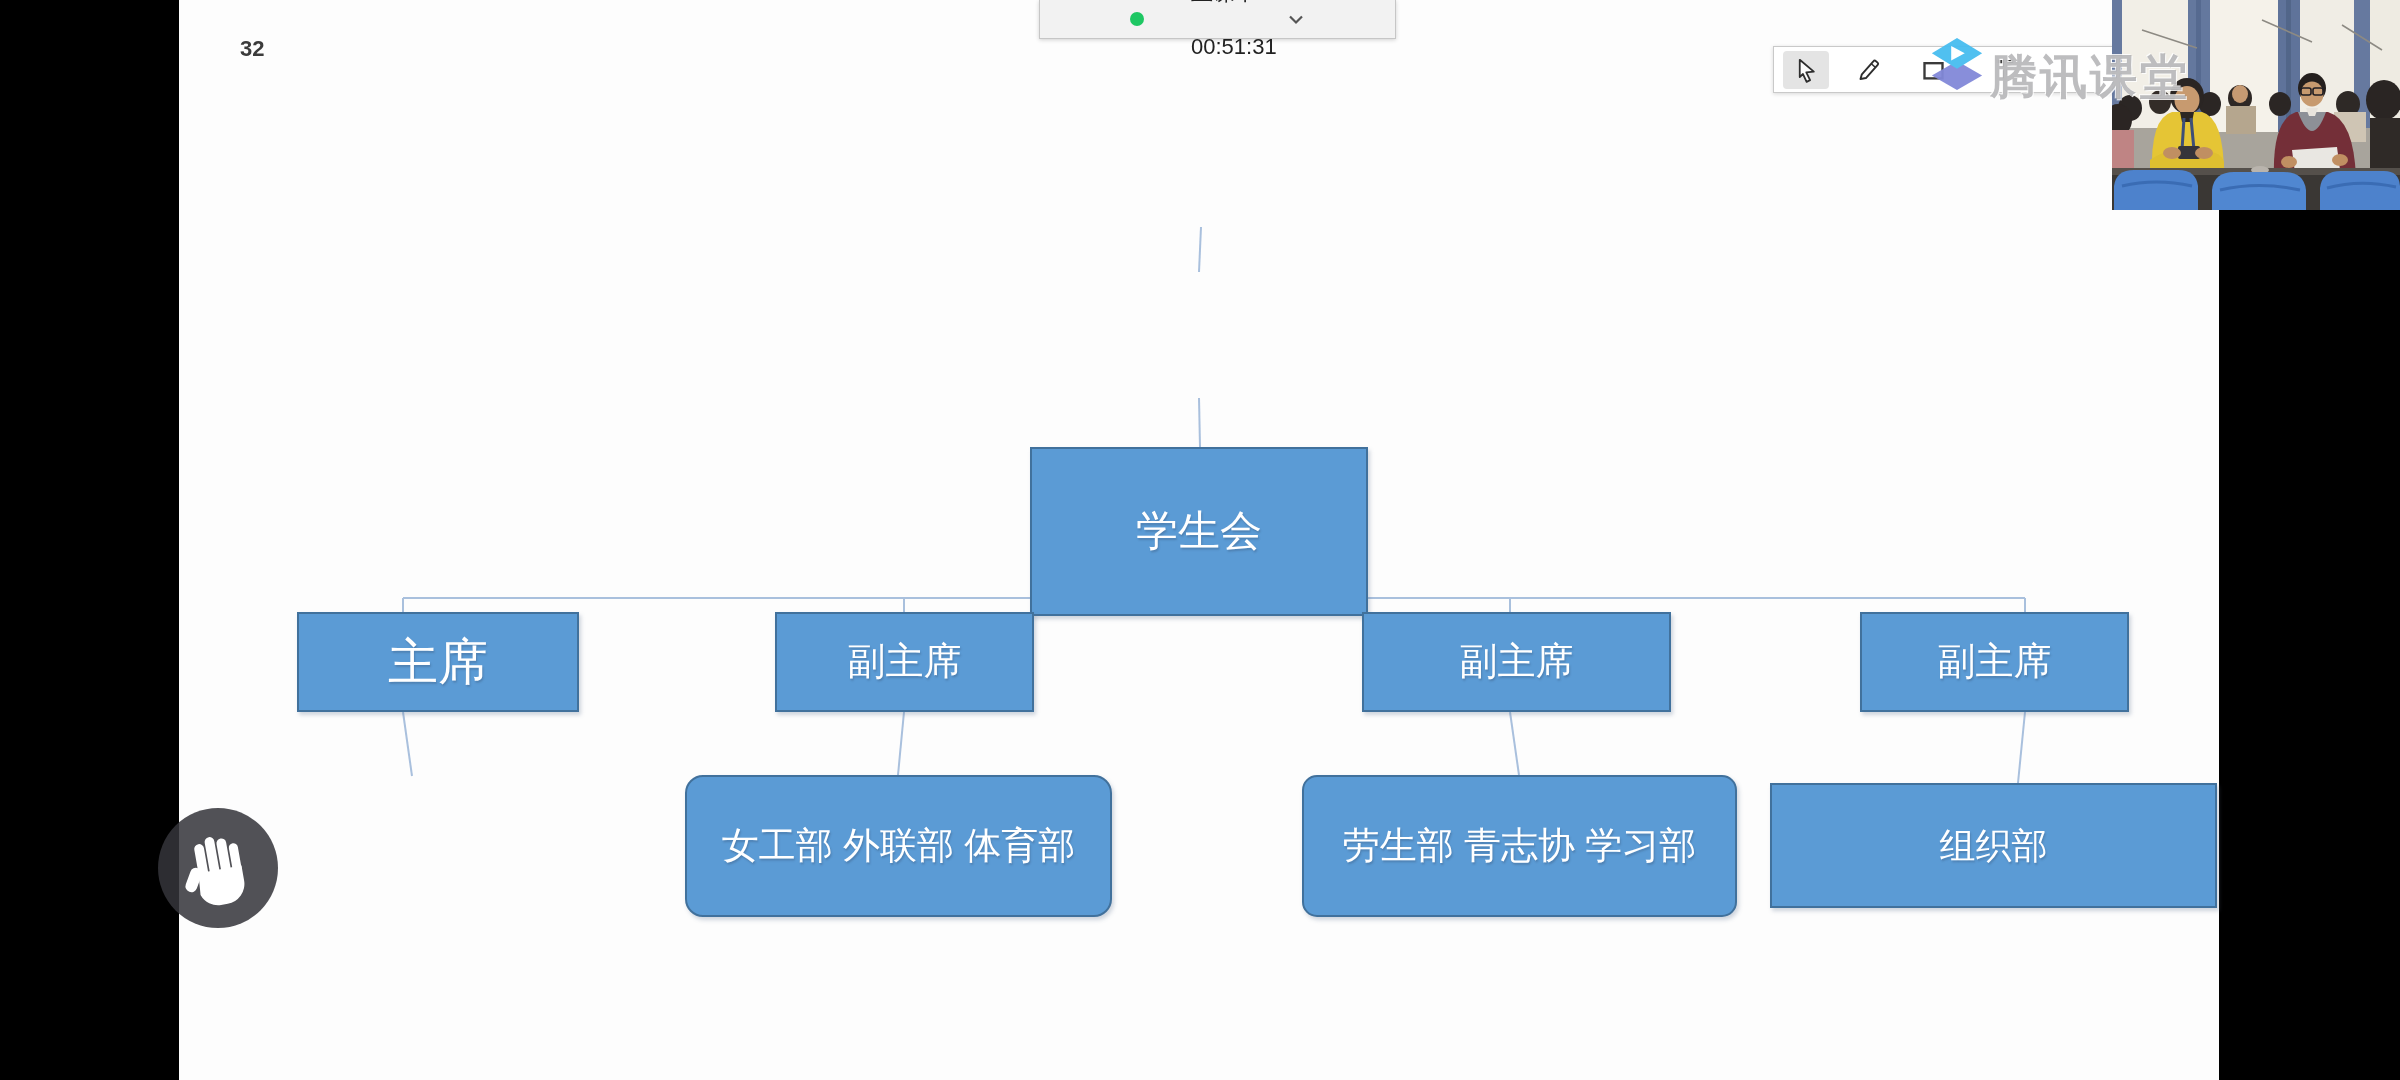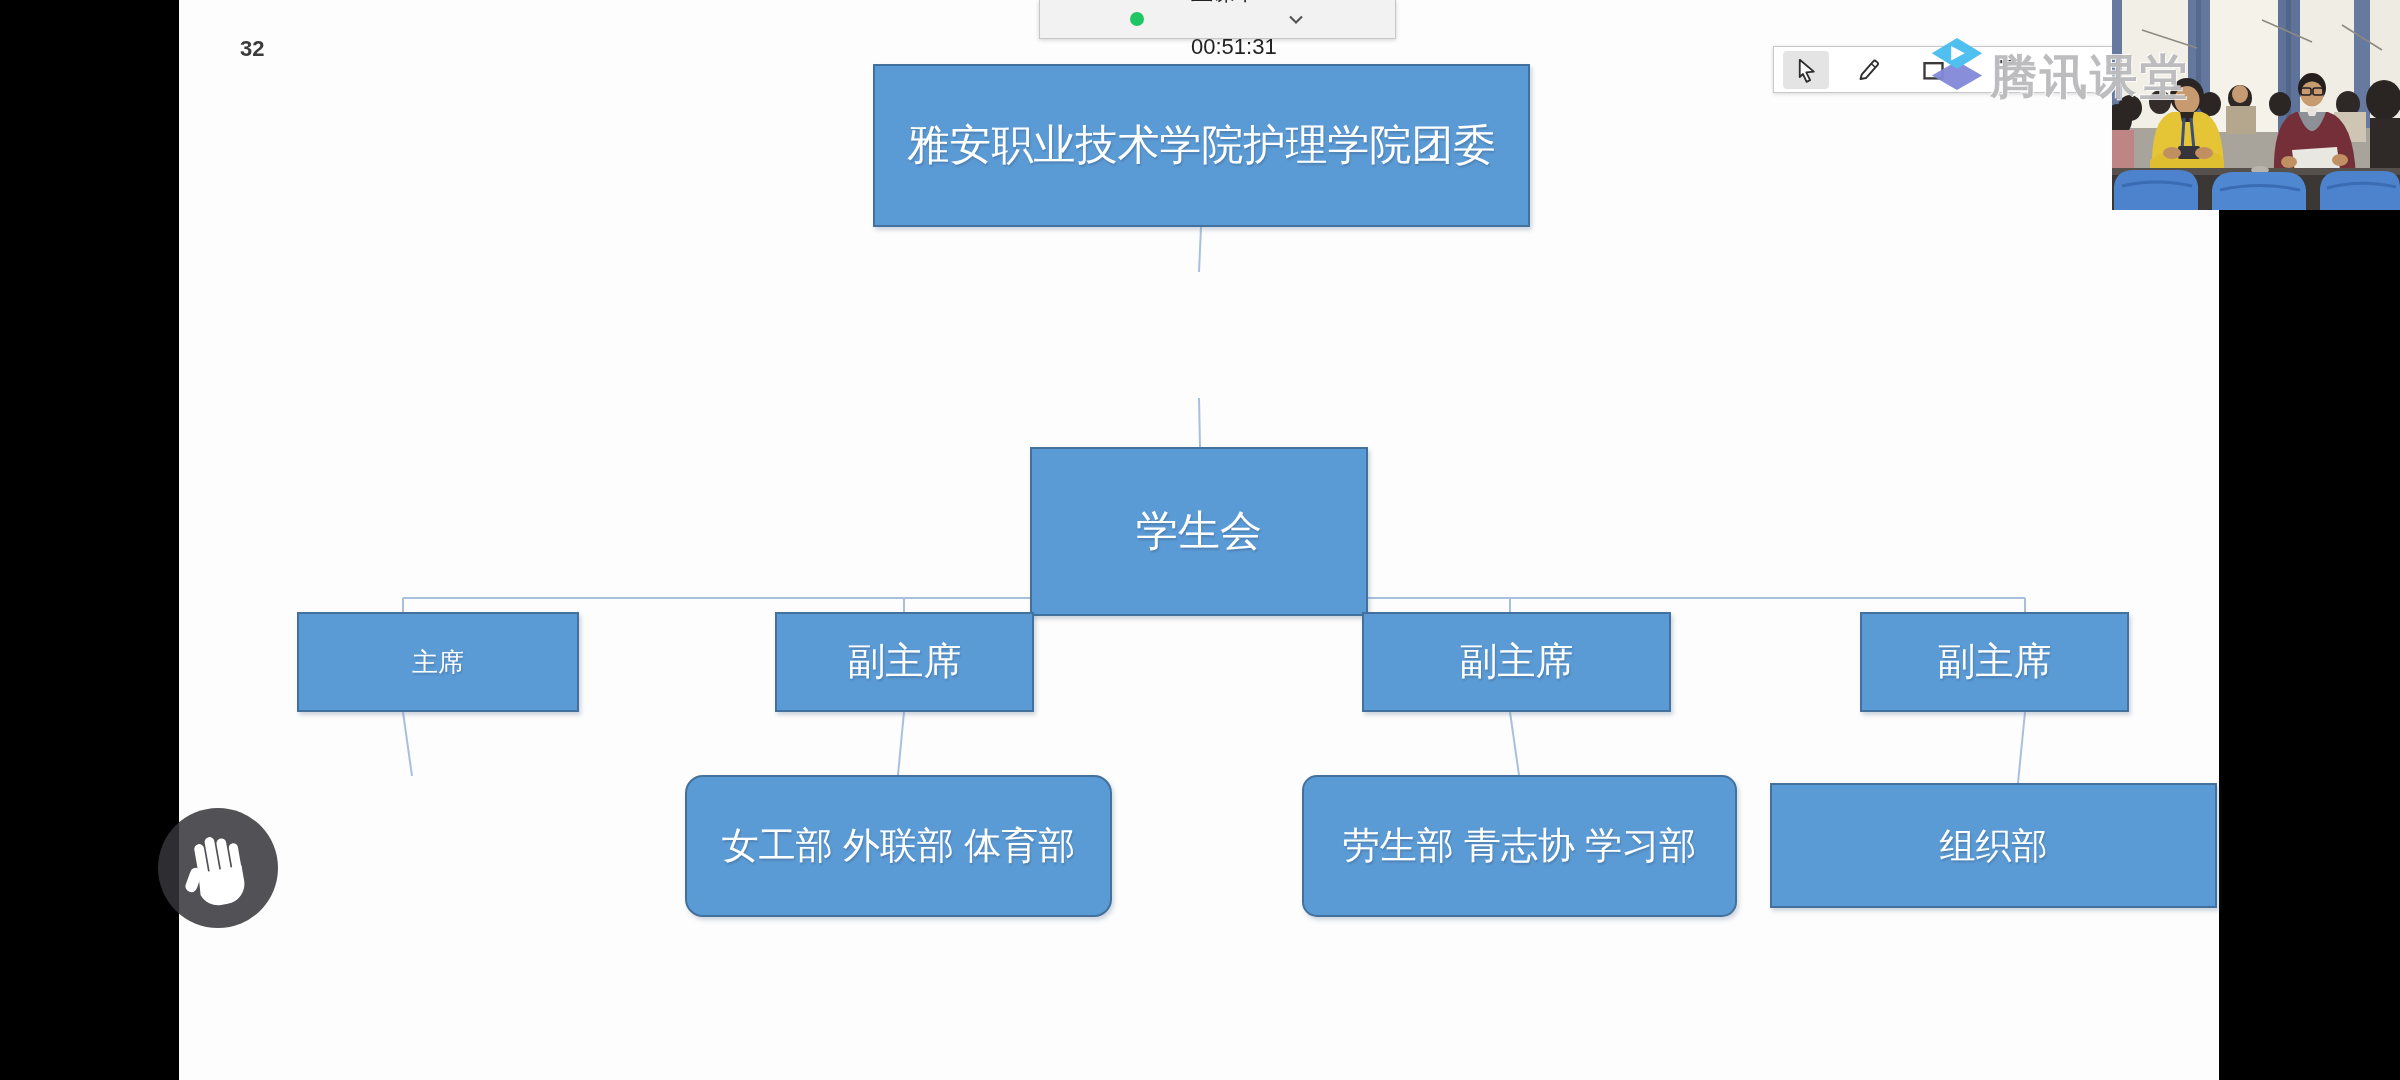--- a/index.html
+++ b/index.html
@@ -18,21 +18,21 @@
     background:#5B9BD5; border:2px solid #41719C;
     color:#fff; display:flex; flex-direction:column;
     align-items:center; justify-content:center; text-align:center;
     box-shadow:2px 3px 4px rgba(100,120,150,0.30);
     text-shadow:1px 2px 2px rgba(50,70,100,0.30);
     line-height:1.25;
   }
   #box-root   { left:873px;  top:64px;  width:657px; height:163px; font-size:42px; }
   #box-l2     { left:1010px; top:272px; width:377px; height:126px; font-size:40px; }
   #box-l3     { left:1030px; top:447px; width:338px; height:169px; font-size:42px; }
-  #box-l4-0   { left:297px;  top:612px; width:282px; height:100px; font-size:26px; }
+  #box-l4-0   { left:297px;  top:612px; width:282px; height:100px; font-size:50px; }
   #box-l4-1   { left:775px;  top:612px; width:259px; height:100px; font-size:38px; }
   #box-l4-2   { left:1362px; top:612px; width:309px; height:100px; font-size:38px; }
   #box-l4-3   { left:1860px; top:612px; width:269px; height:100px; font-size:38px; }
   #box-l5-0   { left:237px;  top:776px; width:403px; height:139px; font-size:37px; }
   #box-l5-1   { left:685px;  top:775px; width:427px; height:142px; font-size:37px;border-radius:18px; }
   #box-l5-2   { left:1302px; top:775px; width:435px; height:142px; font-size:37px;border-radius:15px; }
   #box-l5-3   { left:1770px; top:783px; width:447px; height:125px; font-size:36px; }
 
   
   #status-bar {
@@ -96,23 +96,20 @@
       <line x1="904" y1="598" x2="904" y2="612"></line>
       <line x1="1510" y1="598" x2="1510" y2="612"></line>
       <line x1="2025" y1="598" x2="2025" y2="612"></line>
       <line x1="403" y1="712" x2="412" y2="776"></line>
       <line x1="904" y1="712" x2="898" y2="775"></line>
       <line x1="1510" y1="712" x2="1519" y2="775"></line>
       <line x1="2025" y1="712" x2="2018" y2="783"></line>
     </g>
   </svg>
 
-  <div class="org-box" id="box-root">
-    <div>雅安职业技术学院护理学院团委</div>
-  </div>
   <div class="org-box" id="box-l3">
     <div>学生会</div>
   </div>
   <div class="org-box" id="box-l4-0">
     <div>主席</div>
   </div>
   <div class="org-box" id="box-l4-1">
     <div>副主席</div>
   </div>
   <div class="org-box" id="box-l4-2">

